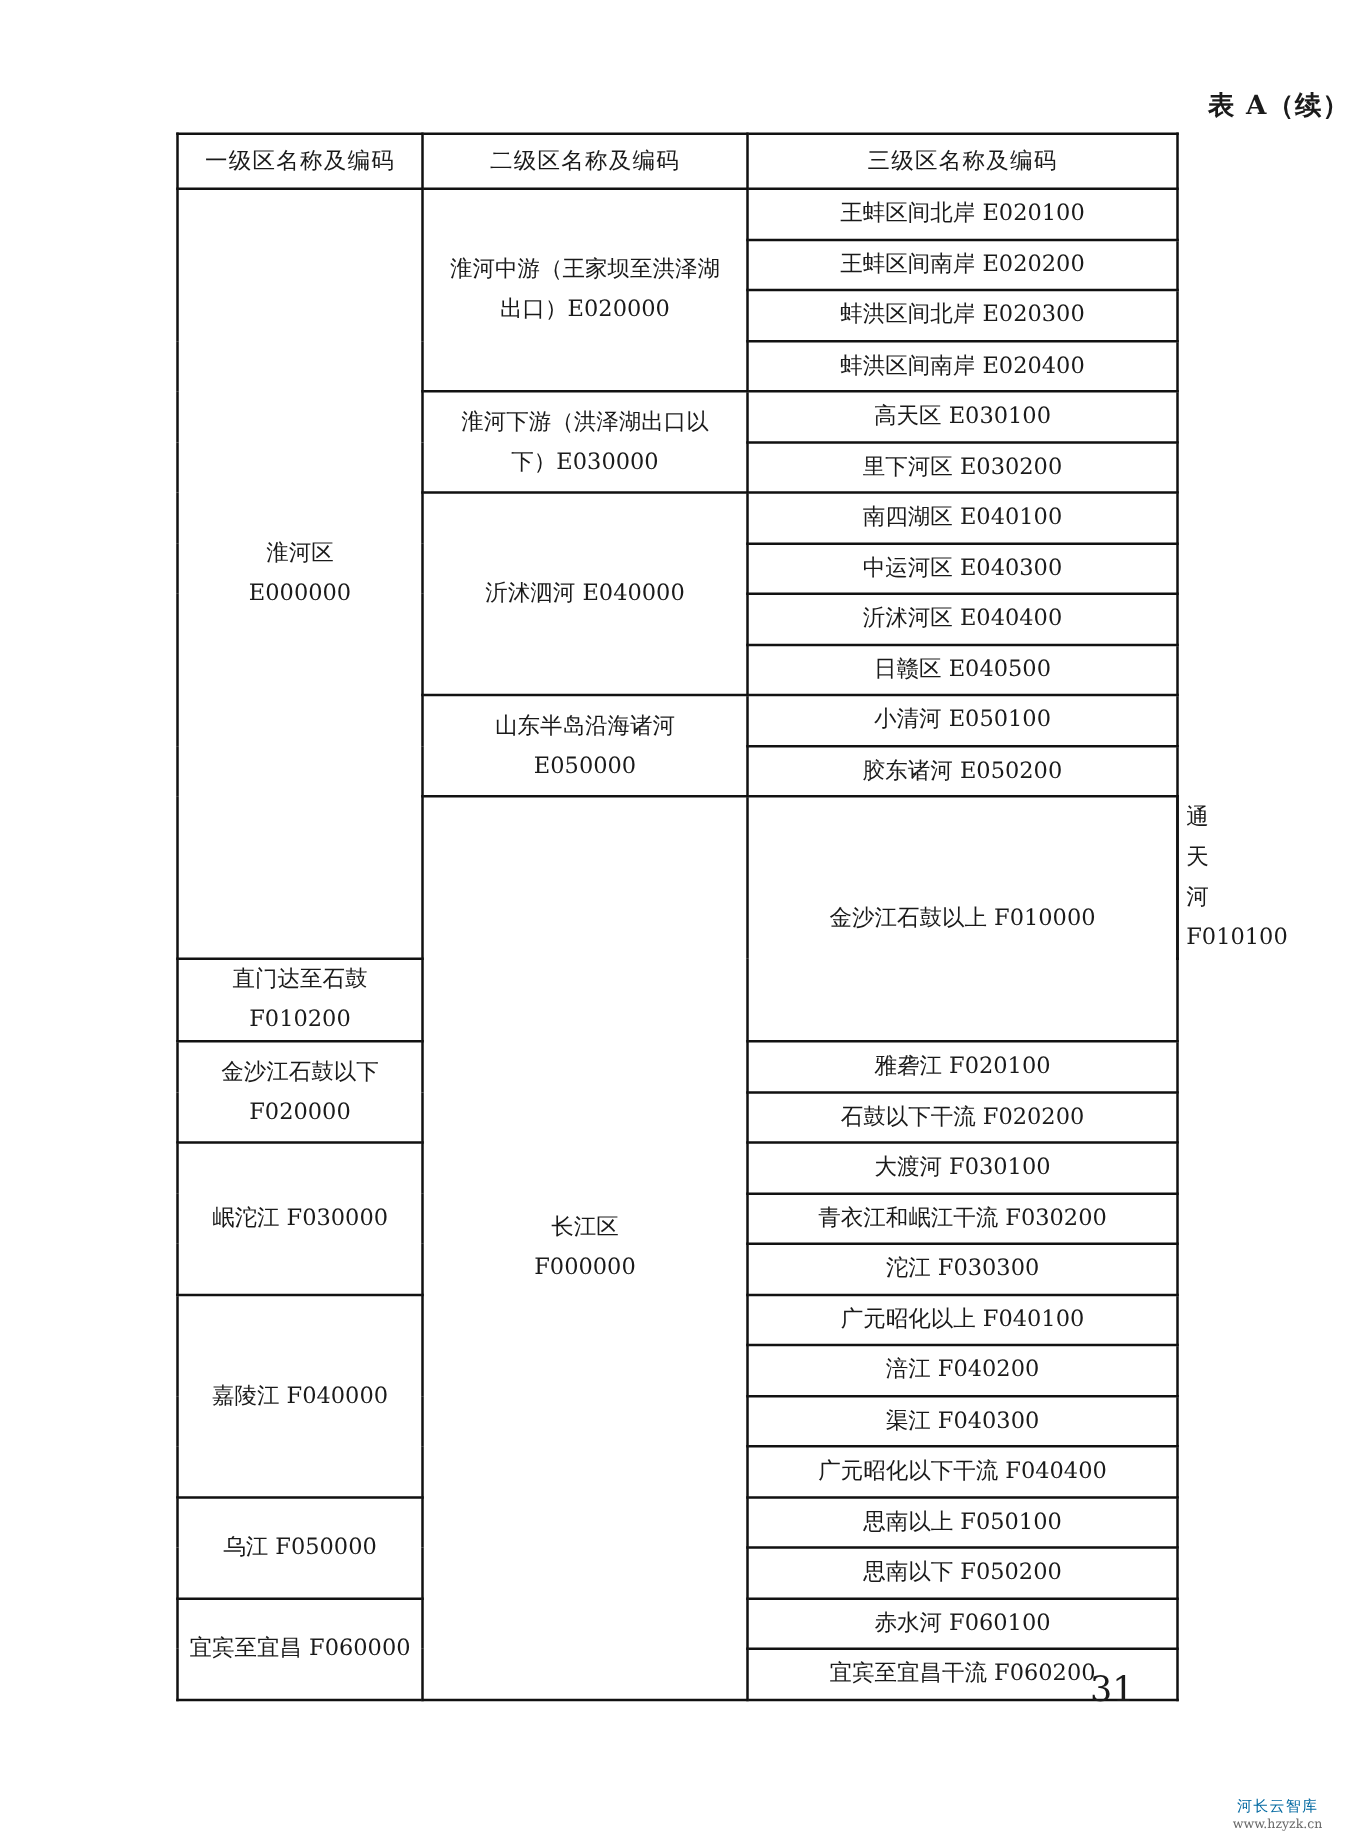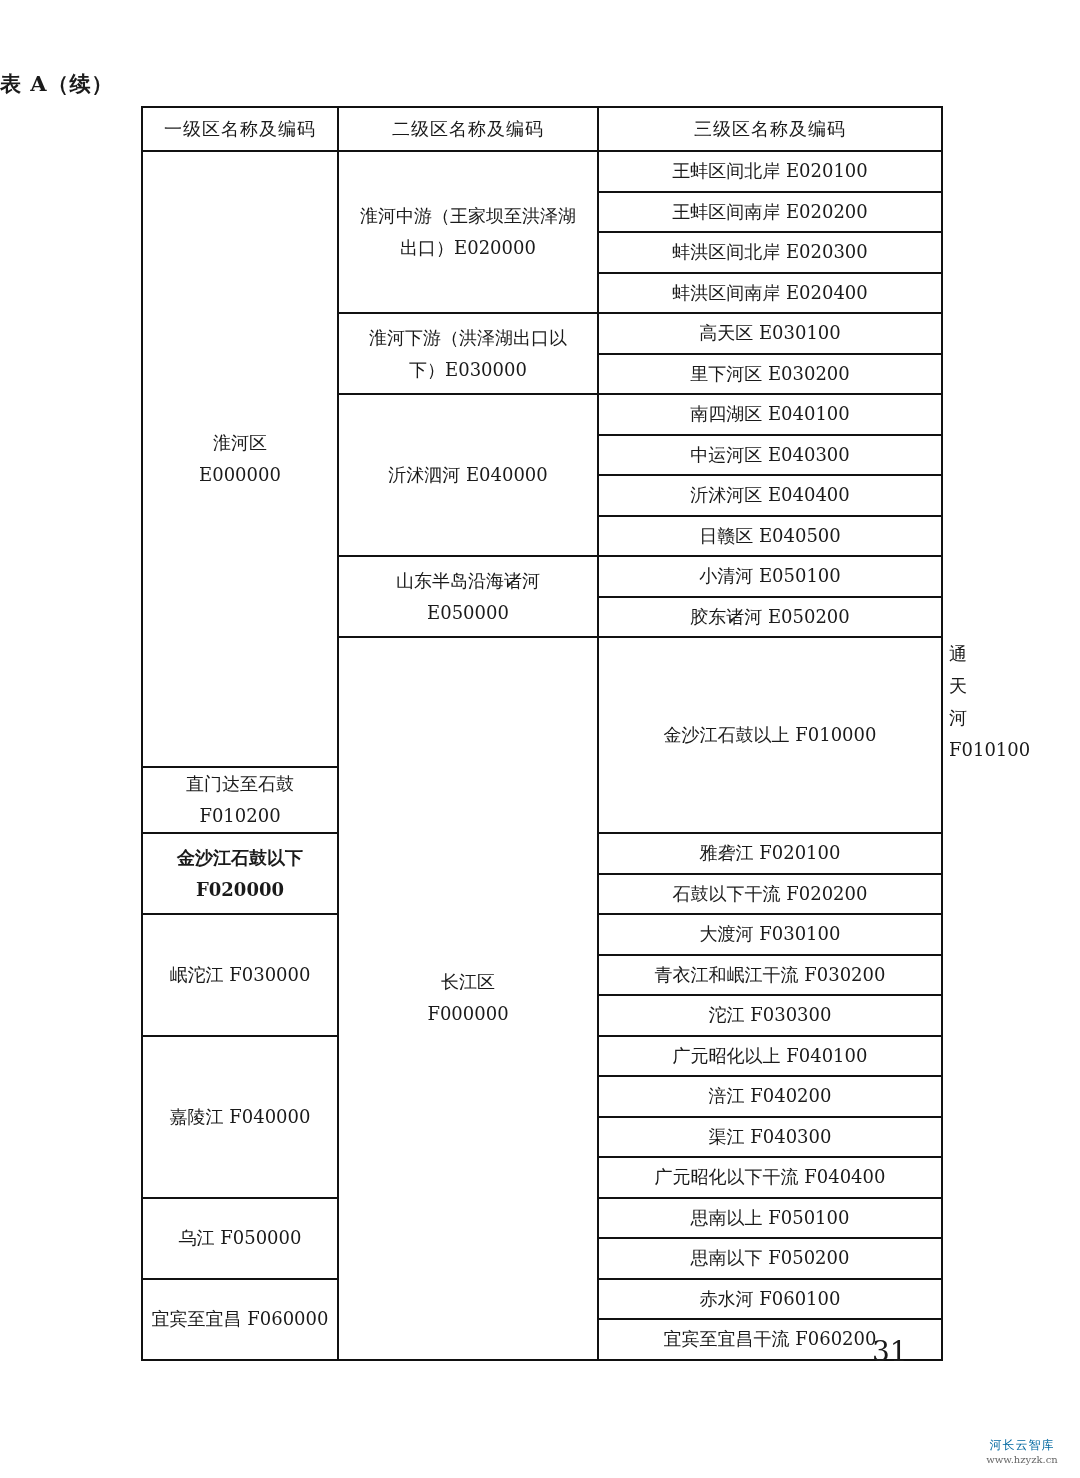--- a/index.html
+++ b/index.html
@@ -1,18 +1,18 @@
 <!DOCTYPE html>
 <html><head>
 <meta charset="utf-8">
 <style>
   html, body { margin:0; padding:0; background:#ffffff; }
   body { width:1080px; height:1478px; position:relative; overflow:hidden;
          font-family: "DejaVu Serif", "Liberation Serif", serif; color:#1a1a1a; }
-  .title { position:absolute; top:70px; left:0; width:1080px; text-align:left;
+  .title { position:absolute; top:70px; left:0; width:1080px; text-align:right;
            font-size:21px; font-weight:bold; letter-spacing:1px; }
   table.main { position:absolute; left:141px; top:106px; width:800px;
                border-collapse:collapse; table-layout:fixed; }
   table.main td, table.main th {
     border:2.5px solid #111; text-align:center; vertical-align:middle;
     font-size:18px; font-weight:normal; padding:0 6px; line-height:32px;
   }
   table.main th { height:42px; letter-spacing:1px;margin-left:16px; }
   table.main td.t3 { height:38.5px; }
   col.c1 { width:196px; } col.c2 { width:260px; } col.c3 { width:344px; }
@@ -86,21 +86,21 @@
       <tr>
         <td rowspan="15" style="white-space: pre-line;">长江区
 F000000</td>
         <td rowspan="2" style="white-space: pre-line; padding: 0px 18px;">金沙江石鼓以上 F010000</td>
         <td class="t3">通天河 F010100</td>
       </tr>
       <tr>
         <td class="t3">直门达至石鼓 F010200</td>
       </tr>
       <tr>
-        <td rowspan="2" style="white-space: pre-line; padding: 0px 15px; font-weight: bold;">金沙江石鼓以下 F020000</td>
+        <td rowspan="2" style="white-space: pre-line; padding: 0px 15px;">金沙江石鼓以下 F020000</td>
         <td class="t3">雅砻江 F020100</td>
       </tr>
       <tr>
         <td class="t3">石鼓以下干流 F020200</td>
       </tr>
       <tr>
         <td rowspan="3" style="white-space: pre-line; padding: 12px 18px;">岷沱江 F030000</td>
         <td class="t3">大渡河 F030100</td>
       </tr>
       <tr>

